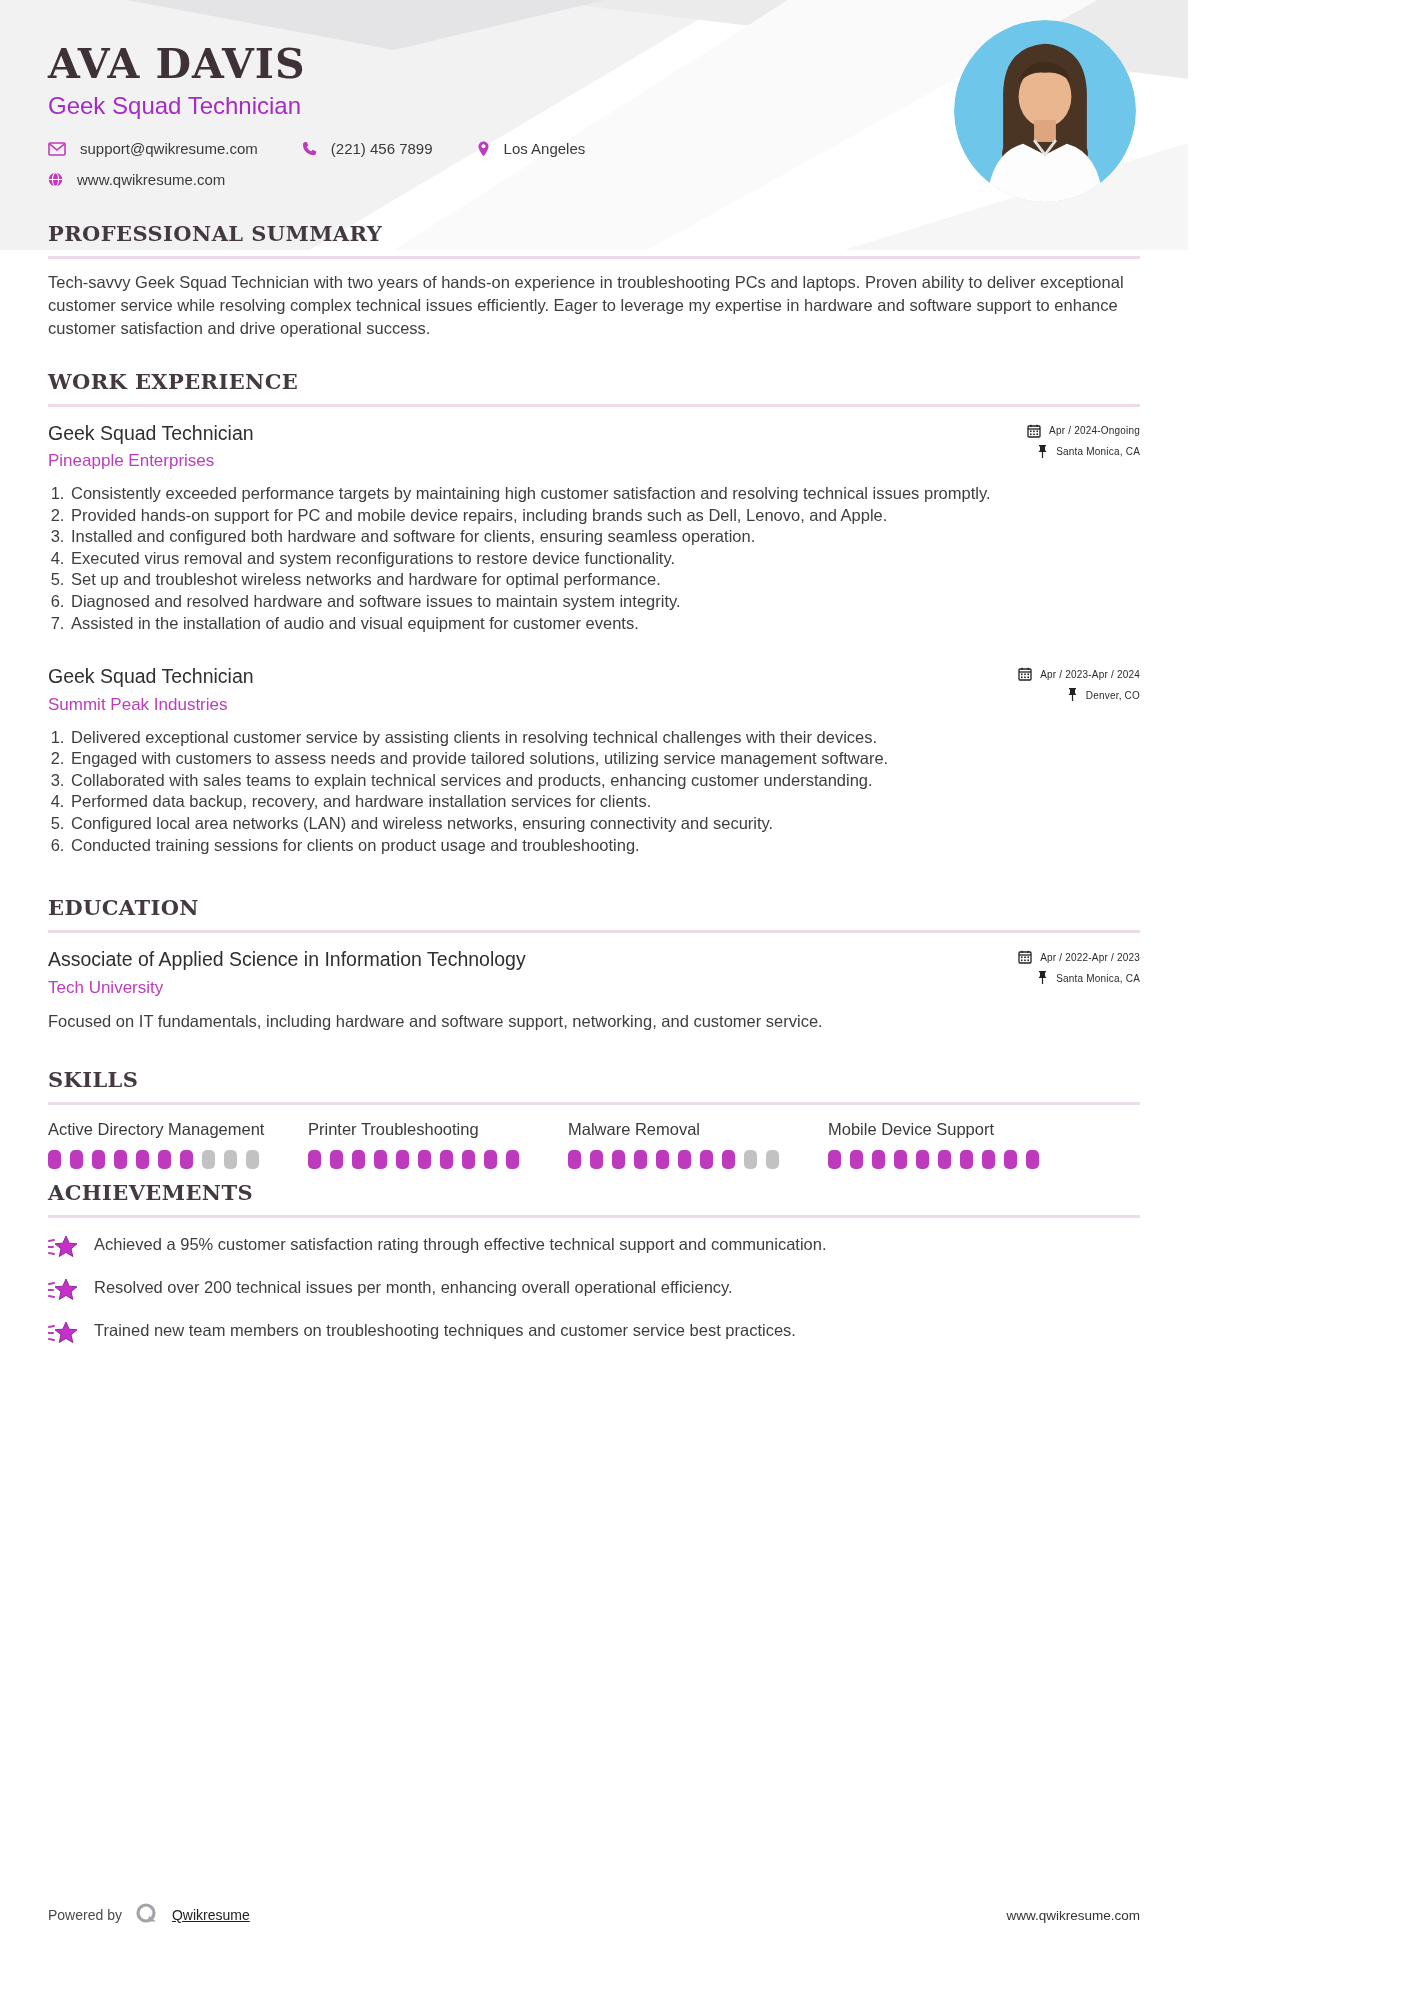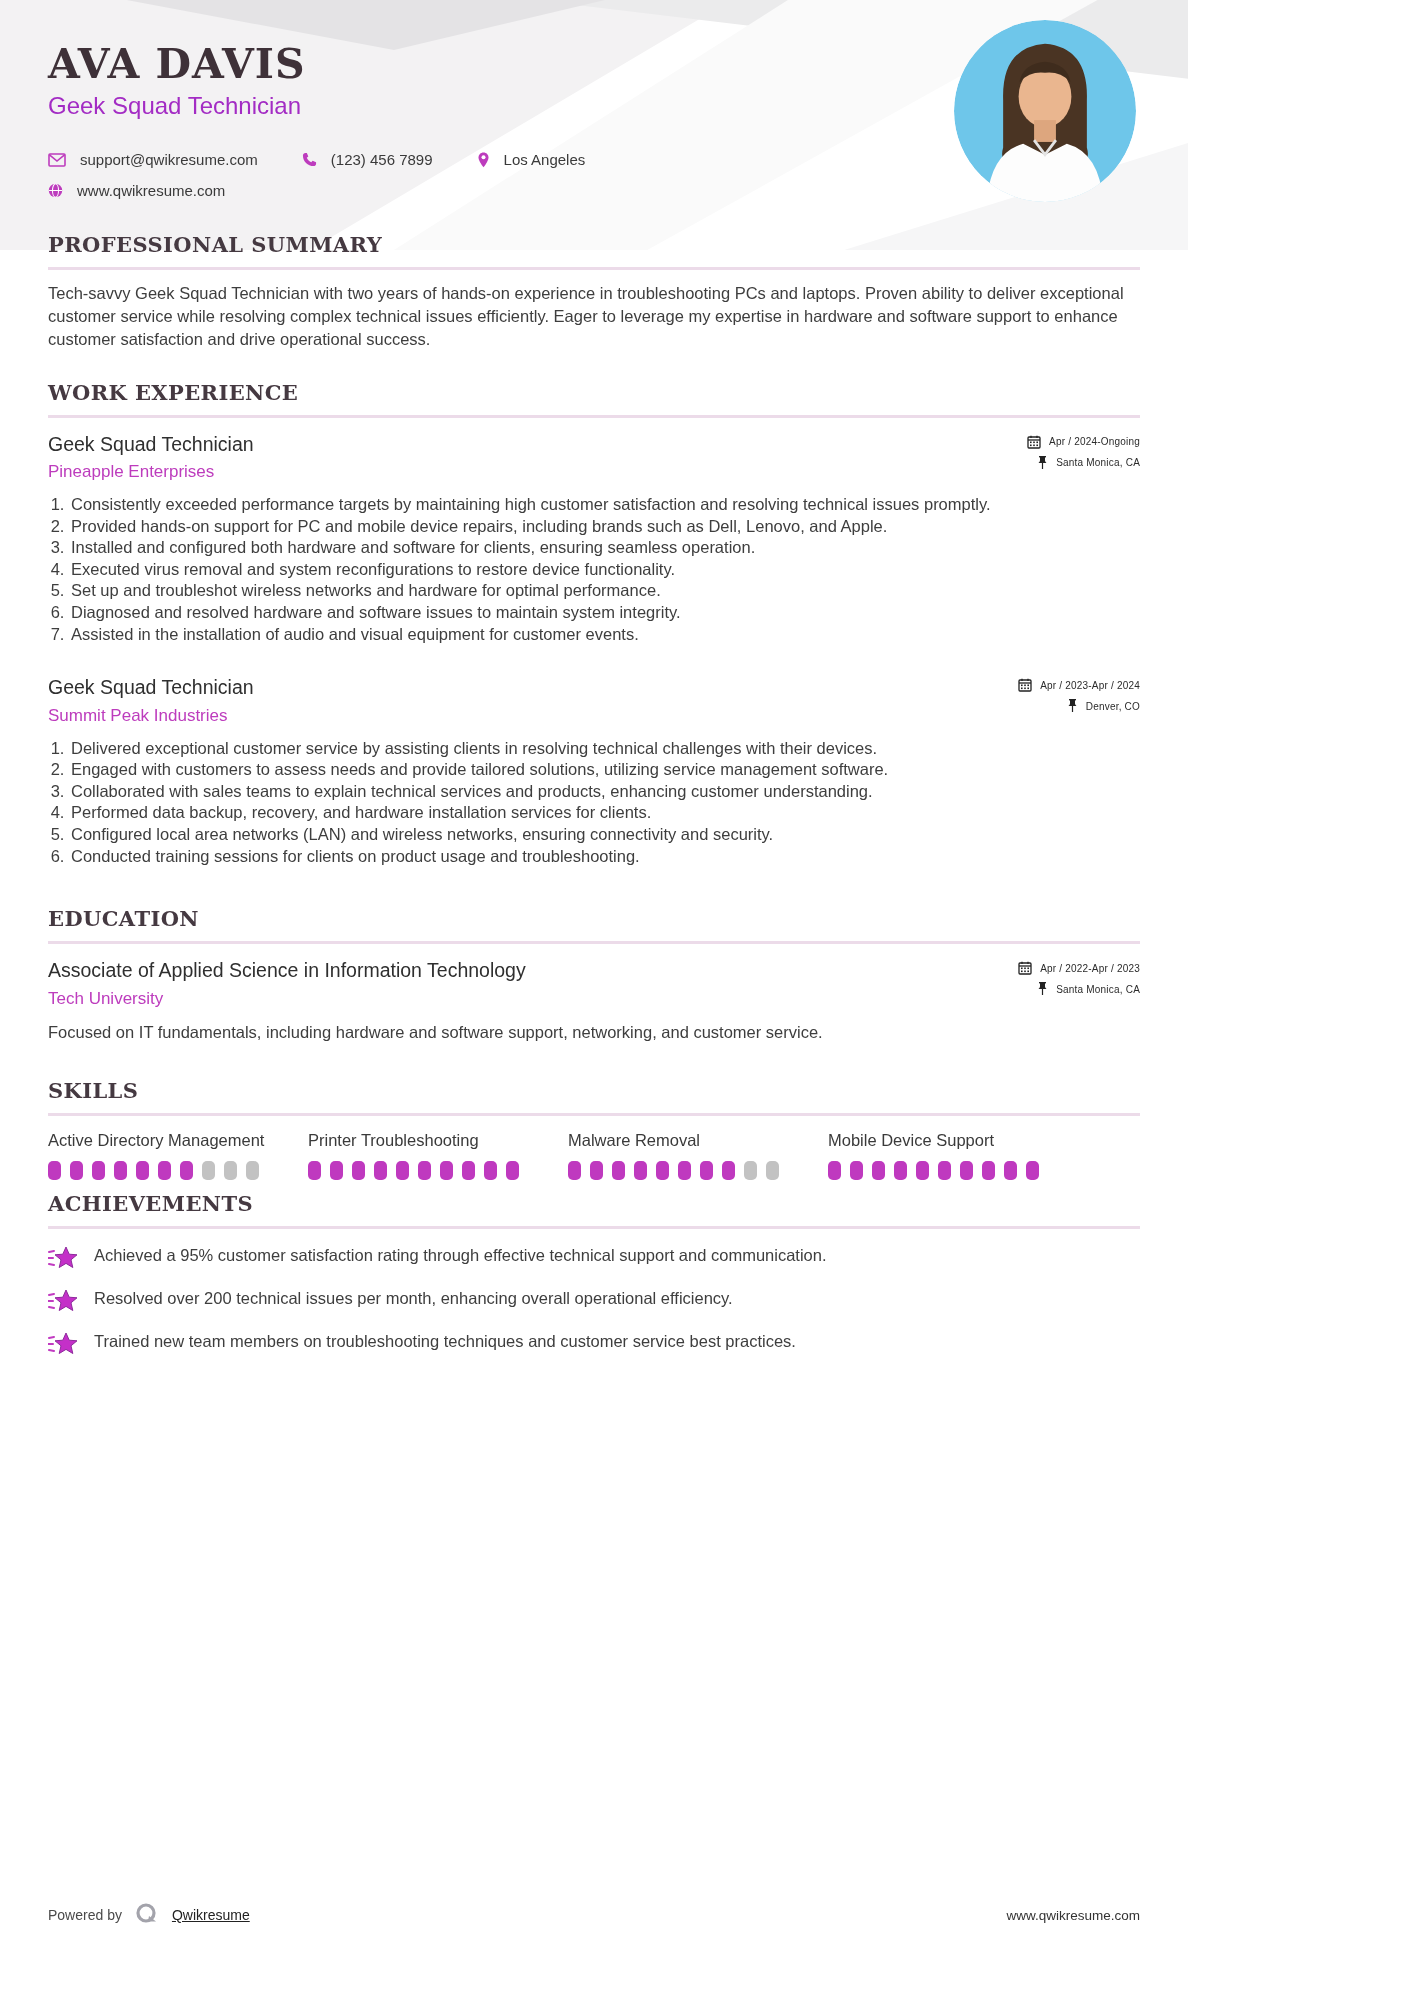--- a/index.html
+++ b/index.html
@@ -12,21 +12,21 @@
   .header-bg .shape { position:absolute; }
   .s1 { left:0; top:0; width:1407px; height:250px; background:#f3f2f3; clip-path:polygon(0 0,52% 0,22% 100%,0 100%); }
   .s2 { left:0; top:0; width:1407px; height:250px; background:#ebebec; clip-path:polygon(38% 0,100% 0,100% 42%); }
   .s3 { left:0; top:0; width:1407px; height:250px; background:#e4e3e5; clip-path:polygon(9% 0,43% 0,28% 20%); }
   .s4 { left:0; top:0; width:1407px; height:250px; background:#fafafa; clip-path:polygon(28% 100%,56% 0,78% 0,46% 100%); }
   .s5 { left:0; top:0; width:1407px; height:250px; background:#f6f6f7; clip-path:polygon(60% 100%,100% 30%,100% 100%); }
 
   header { position:relative; padding-top:42px; }
   .name { font-family:"DejaVu Serif", serif; font-weight:bold; font-size:41px; letter-spacing:1px; color:#3e3138; line-height:1.1; }
   .person-title { margin-top:5px; font-size:24px; font-weight:500; color:#a32cc4; }
-  .contact-rows { margin-top:31px; }
+  .contact-rows { margin-top:20px; }
   .contact-row { display:flex; align-items:center; gap:44px; margin-top:14px; }
   .c-item { display:flex; align-items:center; gap:14px; font-size:15px; color:#3a3a3a; }
   .c-item a { color:#3a3a3a; text-decoration:none; }
   .icon { display:inline-flex; align-items:center; justify-content:center; }
   .avatar { position:absolute; top:20px; right:4px; width:182px; height:182px; border-radius:50%; overflow:hidden; }
   .avatar svg { display:block; width:100%; height:100%; }
 
   
   .sec { position:relative; }
   .sec h2 { font-family:"DejaVu Serif", serif; font-weight:bold; font-size:21px; letter-spacing:.4px; color:#453941; line-height:1.15; }
@@ -92,21 +92,21 @@
               </svg>
           </span>
           <a href="#">support@qwikresume.com</a>
         </span>
         <span class="c-item">
           <span class="icon">
             <svg width="15" height="15" viewBox="0 0 16 16">
                 <path d="M3.6 1C2.2 1 1 2.2 1 3.6 1 9.9 6.1 15 12.4 15 13.8 15 15 13.8 15 12.4 L15 10.8 11.3 9.3 9.9 10.9 C7.8 9.9 6.1 8.2 5.1 6.1 L6.7 4.7 5.2 1 Z" fill="#bd3cbd"></path>
               </svg>
           </span>
-          <span>(123) 456 7899</span>
+          <span>(221) 456 7899</span>
         </span>
         <span class="c-item">
           <span class="icon">
             <svg width="13" height="16" viewBox="0 0 13 16">
                 <path d="M6.5 0.5 C3.6 0.5 1.5 2.7 1.5 5.4 C1.5 9 6.5 15.2 6.5 15.2 C6.5 15.2 11.5 9 11.5 5.4 C11.5 2.7 9.4 0.5 6.5 0.5 Z" fill="#bd3cbd"></path>
                 <circle cx="6.5" cy="5.2" r="2" fill="#fff"></circle>
               </svg>
           </span>
           <span>Los Angeles</span>
         </span>

